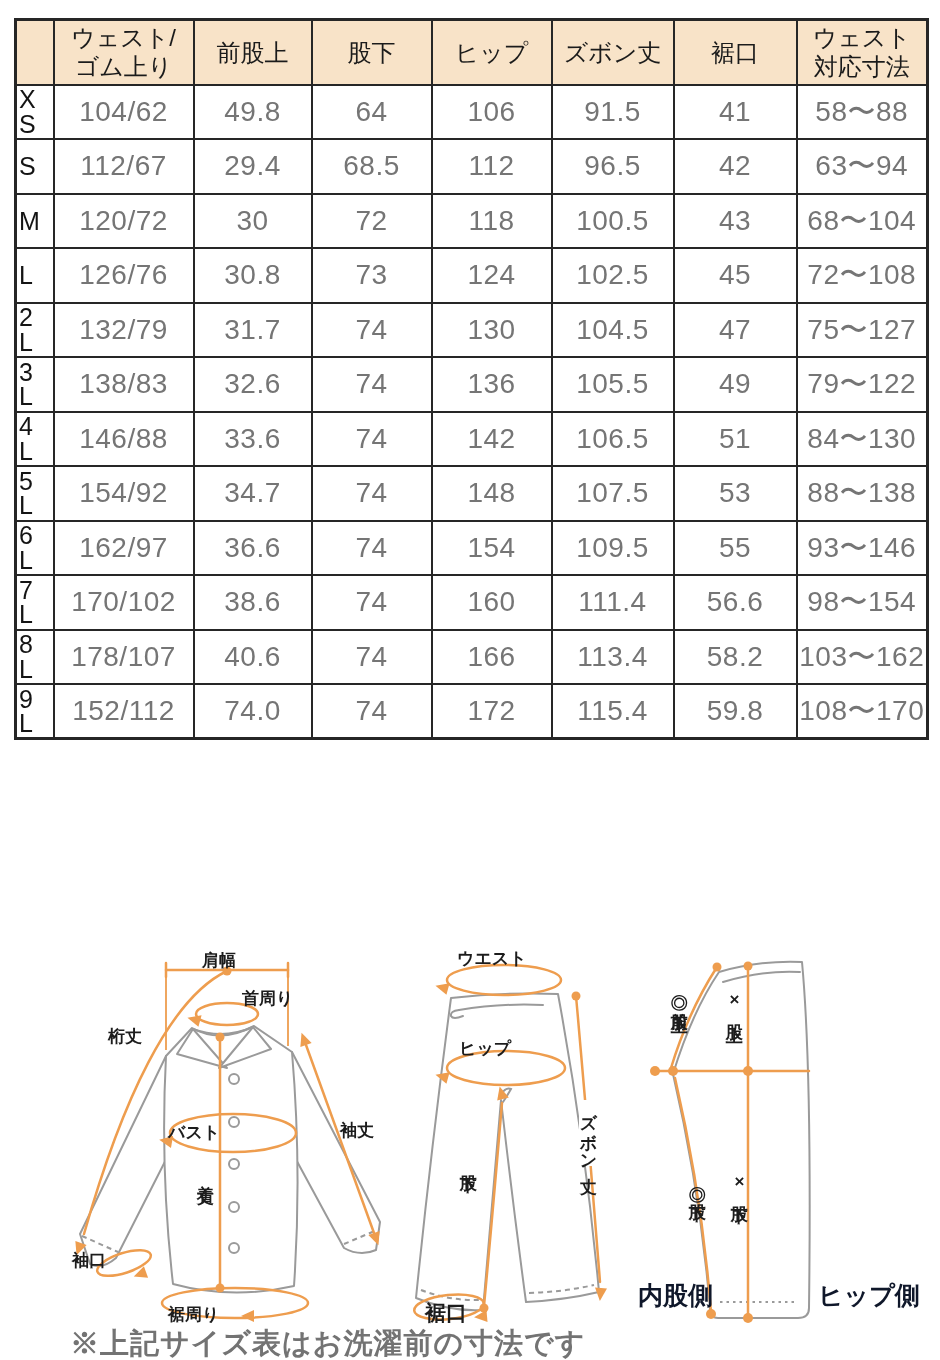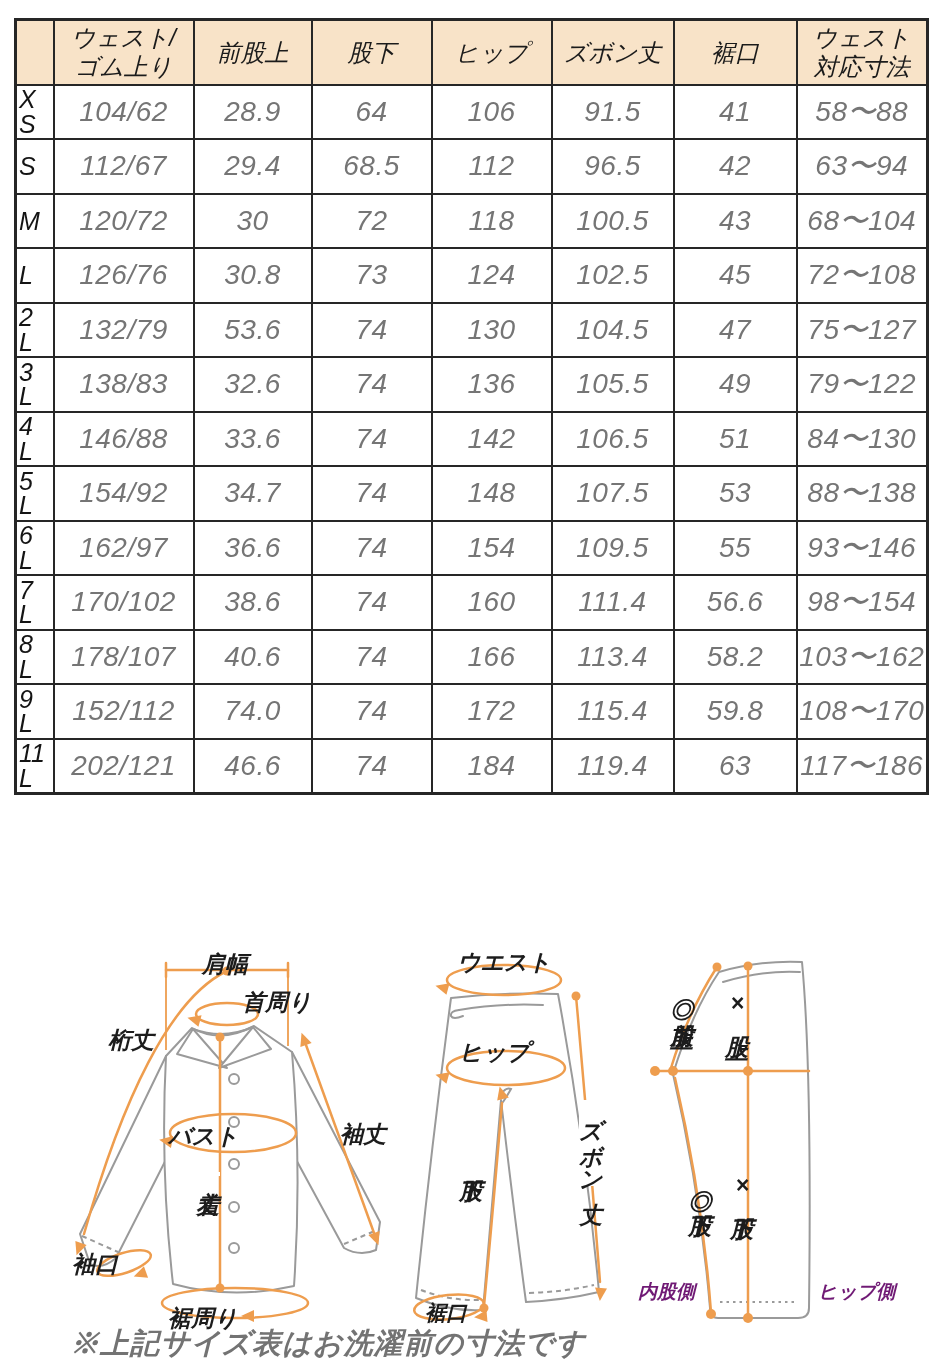--- a/index.html
+++ b/index.html
@@ -1,19 +1,19 @@
 <!DOCTYPE html>
 <html><head>
 <meta charset="utf-8">
 <style>
   * { margin:0; padding:0; box-sizing:border-box; }
   body { background:#fff; }
   .canvas {
     position:relative; width:940px; height:1360px; background:#ffffff;
-    font-family:"Liberation Sans", sans-serif; overflow:hidden;font-style:italic;
+    font-family:"Liberation Sans", sans-serif; overflow:hidden;
   }
   
   table.size-table {
     position:absolute; left:14px; top:18px;
     border-collapse:collapse; table-layout:fixed; width:912px;
     border:3px solid #262626;
   }
   table.size-table th, table.size-table td { border:2px solid #262626; }
   table.size-table thead th {
     background:#f8e3c8; color:#1b1b1b; font-weight:normal;
@@ -24,24 +24,24 @@
     height:54.5px; font-size:28px; color:#757575; text-align:center;
     vertical-align:middle; background:#fff; letter-spacing:0.5px;
   }
   table.size-table tbody th {
     font-weight:normal; font-size:25px; color:#141414; text-align:left;
     padding-left:2px; line-height:0.98; white-space:pre-line;
     vertical-align:middle; background:#fff;
   }
   
   .diagram { position:absolute; }
-  .dlabel { position:absolute; font-weight:bold; color:#1c1c1c; font-size:23px; line-height:1.05; white-space:nowrap; }
+  .dlabel { position:absolute; font-weight:bold; color:#1c1c1c; font-size:17px; line-height:1.05; white-space:nowrap; }
   .vlabel { writing-mode:vertical-rl; text-orientation:upright; letter-spacing:2px; }
   .wbg { background:#ffffff; }
-  .graylabel { color:#701a75; font-size:19px; }
+  .graylabel { color:#0f172a; font-size:25px; }
   .note {
     position:absolute; left:70px; top:1316px; font-size:29px; font-weight:bold;
     color:#737373; letter-spacing:1px;margin-top:8px;
   }
   svg .garment { stroke:#9a9a9a; stroke-width:2; fill:#ffffff; stroke-linejoin:round; stroke-linecap:round; }
   svg .gline { stroke:#9a9a9a; stroke-width:2; fill:none; stroke-linecap:round; }
   svg .gdash { stroke:#9a9a9a; stroke-width:2; fill:none; stroke-dasharray:5 4; }
   svg .gdot  { stroke:#9a9a9a; stroke-width:2; fill:none; stroke-dasharray:2.5 4; }
   svg .o { stroke:#ee9d4e; stroke-width:2.5; fill:none; stroke-linecap:round; }
   svg .othin { stroke:#ee9d4e; stroke-width:1.8; fill:none; }
@@ -76,21 +76,21 @@
           <th>裾口</th>
           <th>ウェスト
 対応寸法</th>
         </tr>
     </thead>
     <tbody>
         <tr>
           <th>X
 S</th>
           <td>104/62</td>
-          <td>28.9</td>
+          <td>49.8</td>
           <td>64</td>
           <td>106</td>
           <td>91.5</td>
           <td>41</td>
           <td>58〜88</td>
         </tr>
         <tr>
           <th>S</th>
           <td>112/67</td>
           <td>29.4</td>
@@ -117,21 +117,21 @@
           <td>73</td>
           <td>124</td>
           <td>102.5</td>
           <td>45</td>
           <td>72〜108</td>
         </tr>
         <tr>
           <th>2
 L</th>
           <td>132/79</td>
-          <td>53.6</td>
+          <td>31.7</td>
           <td>74</td>
           <td>130</td>
           <td>104.5</td>
           <td>47</td>
           <td>75〜127</td>
         </tr>
         <tr>
           <th>3
 L</th>
           <td>138/83</td>
@@ -200,31 +200,20 @@
         <tr>
           <th>9
 L</th>
           <td>152/112</td>
           <td>74.0</td>
           <td>74</td>
           <td>172</td>
           <td>115.4</td>
           <td>59.8</td>
           <td>108〜170</td>
-        </tr>
-        <tr>
-          <th>11
-L</th>
-          <td>202/121</td>
-          <td>46.6</td>
-          <td>74</td>
-          <td>184</td>
-          <td>119.4</td>
-          <td>63</td>
-          <td>117〜186</td>
         </tr>
       </tbody>
   </table>
 
   <div class="diagram" style="left:50px; top:950px; width:372px; height:400px;">
     <svg width="372" height="400" viewBox="0 0 372 400">
 
       <path class="garment" d="M116,106 L30,284 L40,314 Q52,320 66,308 L130,182 Z"></path>
       <path class="garment" d="M242,102 L330,272 L326,300 Q310,307 294,298 L230,180 Z"></path>
       <path class="gdash" d="M32,286 L68,302"></path>

